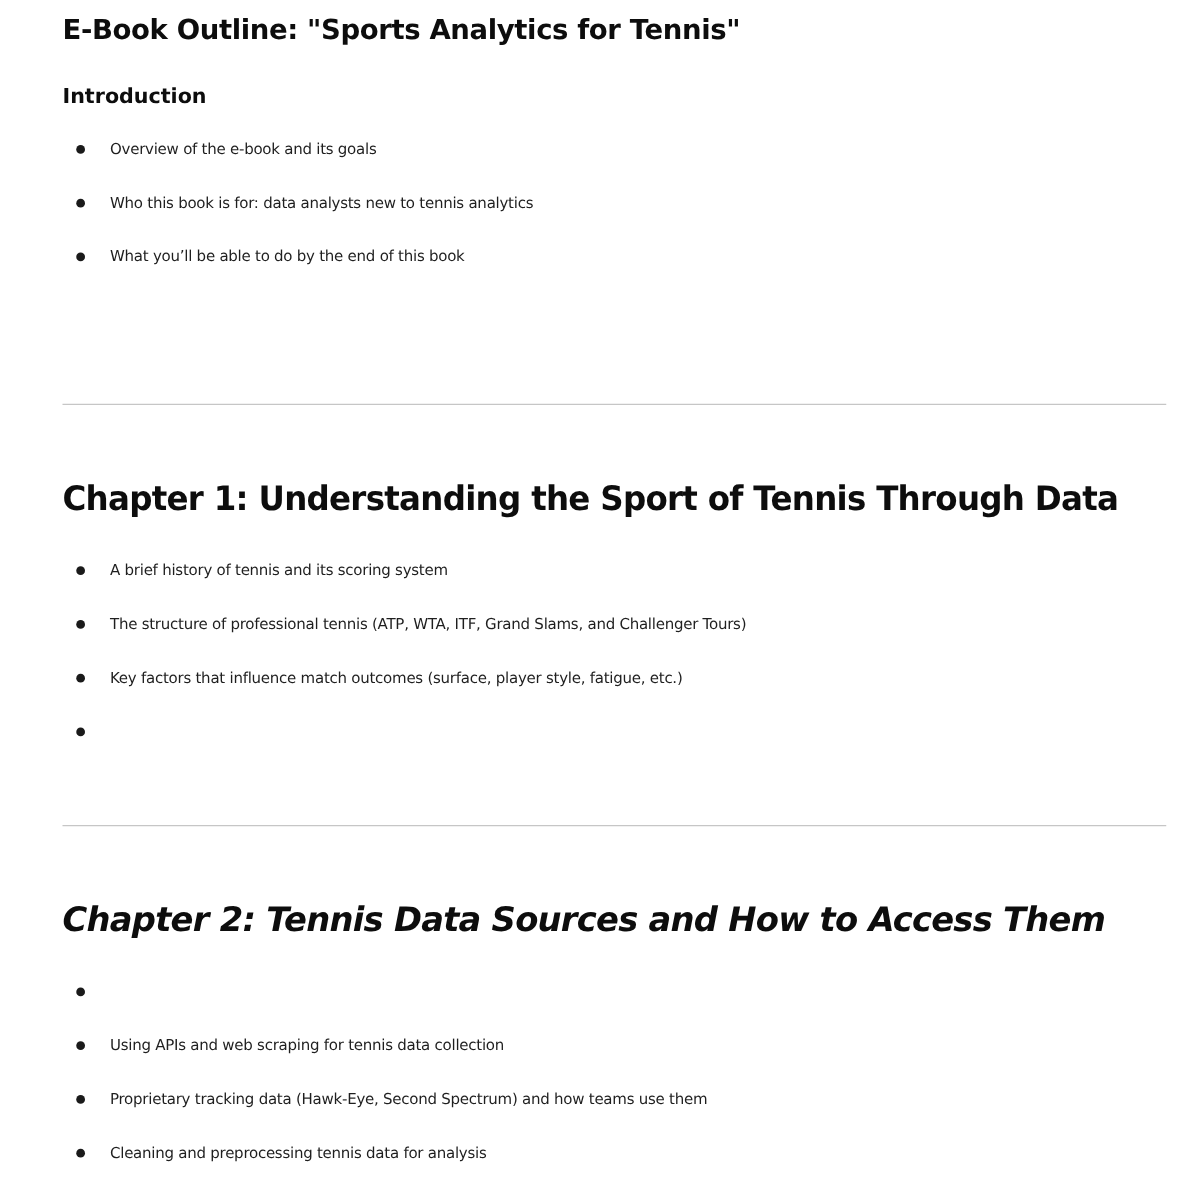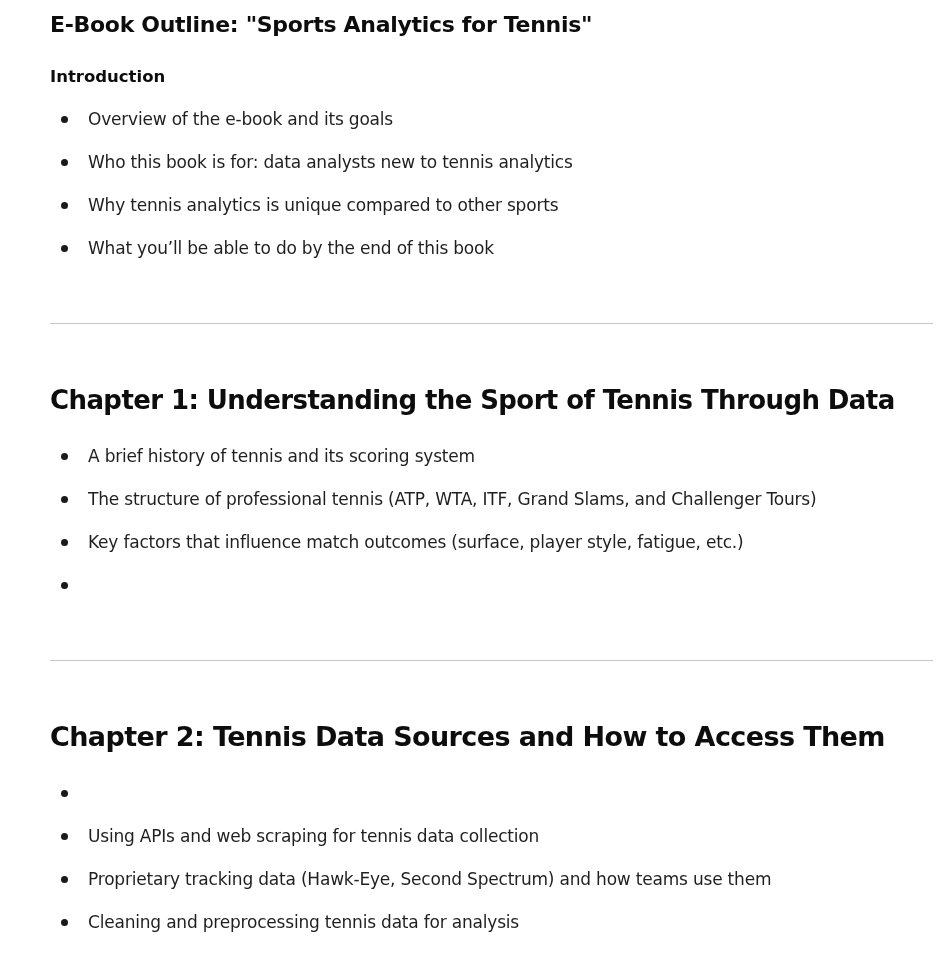--- a/index.html
+++ b/index.html
@@ -53,21 +53,21 @@
       position: absolute;
       left: 50px;
       margin: 0;
       padding: 0;
       list-style: none;
     }
     ul.bullets li {
       position: relative;
       height: 43px;
       line-height: 20px;
-      font-size: 17px;
+      font-size: 12px;
       color: #1f1f1f;
       padding-left: 38px;
       white-space: nowrap;
       letter-spacing: -0.2px;
     }
     ul.bullets li .dot {
       position: absolute;
       left: 11px;
       top: 7px;
       width: 7px;
@@ -87,37 +87,36 @@
 <body>
 
 <div class="page">
 
   <h1 class="doc-title" style="">E-Book Outline: "Sports Analytics for Tennis"</h1>
 
   <h3 class="section-title" style="top:67px;text-align:right;">Introduction</h3>
   <ul class="bullets" style="top:109px;">
     <li style=""><span class="dot"></span><span>Overview of the e-book and its goals</span></li>
     <li style=""><span class="dot"></span><span>Who this book is for: data analysts new to tennis analytics</span></li>
-    <li style=""><span class="dot"></span><span>Why tennis analytics is unique compared to other sports</span></li>
     <li style=""><span class="dot"></span><span>What you’ll be able to do by the end of this book</span></li>
   </ul>
 
   <div class="divider" style="top:323px;"></div>
 
   <h2 class="chapter-title" style="top: 384px; transform: scaleX(0.962415); transform-origin: left center;">Chapter 1: Understanding the Sport of Tennis Through Data</h2>
   <ul class="bullets" style="top:446px;">
     <li style=""><span class="dot"></span><span>A brief history of tennis and its scoring system</span></li>
     <li style=""><span class="dot"></span><span>The structure of professional tennis (ATP, WTA, ITF, Grand Slams, and Challenger Tours)</span></li>
     <li style=""><span class="dot"></span><span>Key factors that influence match outcomes (surface, player style, fatigue, etc.)</span></li>
     <li style=""><span class="dot"></span></li>
   </ul>
 
   <div class="divider" style="top:660px;"></div>
 
-  <h2 class="chapter-title" style="top: 721px;">Chapter 2: Tennis Data Sources and How to Access Them</h2>
+  <h2 class="chapter-title" style="top: 721px; font-style: italic;">Chapter 2: Tennis Data Sources and How to Access Them</h2>
   <ul class="bullets" style="top:783px;">
     <li style=""><span class="dot"></span></li>
     <li style=""><span class="dot"></span><span>Using APIs and web scraping for tennis data collection</span></li>
     <li style=""><span class="dot"></span><span>Proprietary tracking data (Hawk-Eye, Second Spectrum) and how teams use them</span></li>
     <li style=""><span class="dot"></span><span>Cleaning and preprocessing tennis data for analysis</span></li>
   </ul>
 
 </div>
 
 </body></html>

